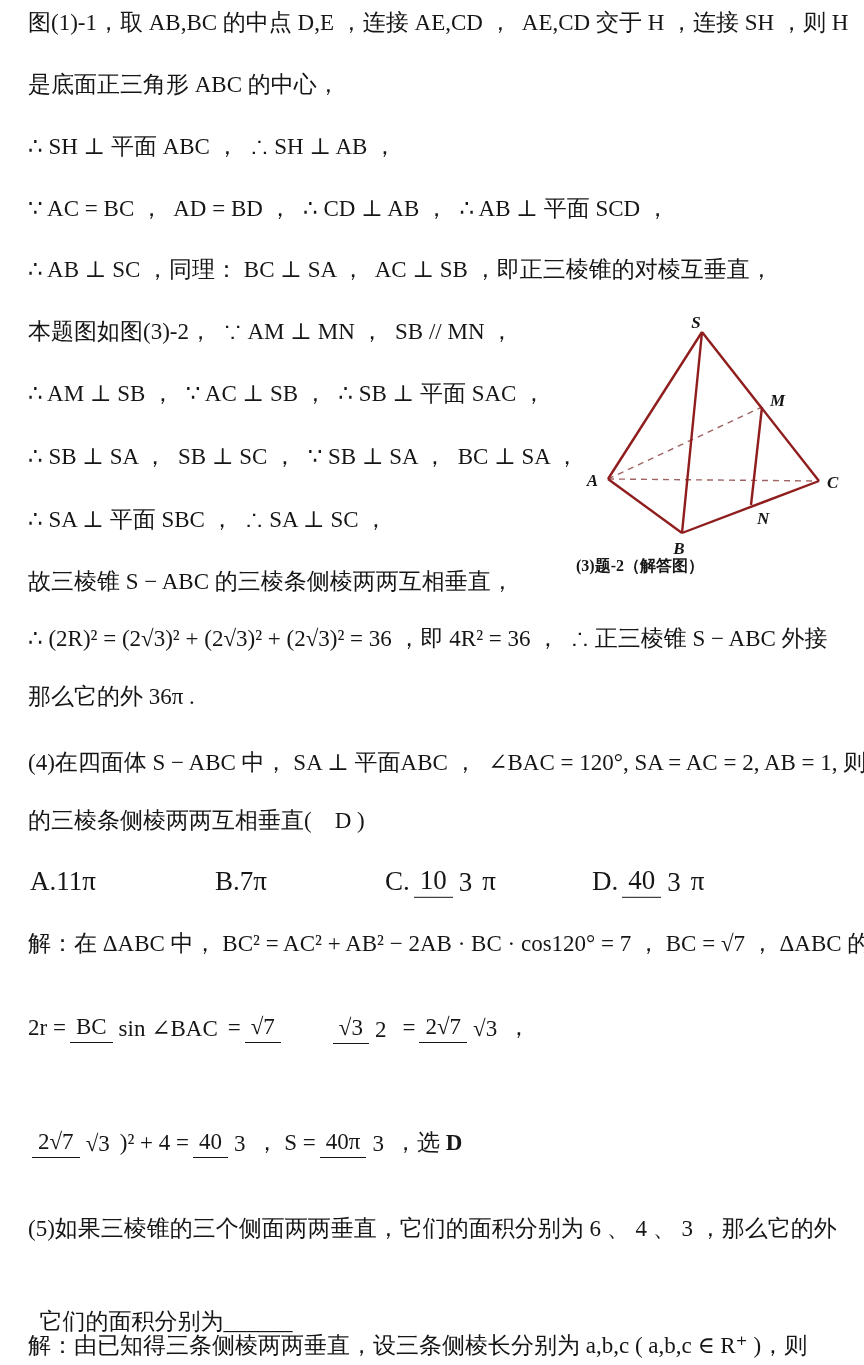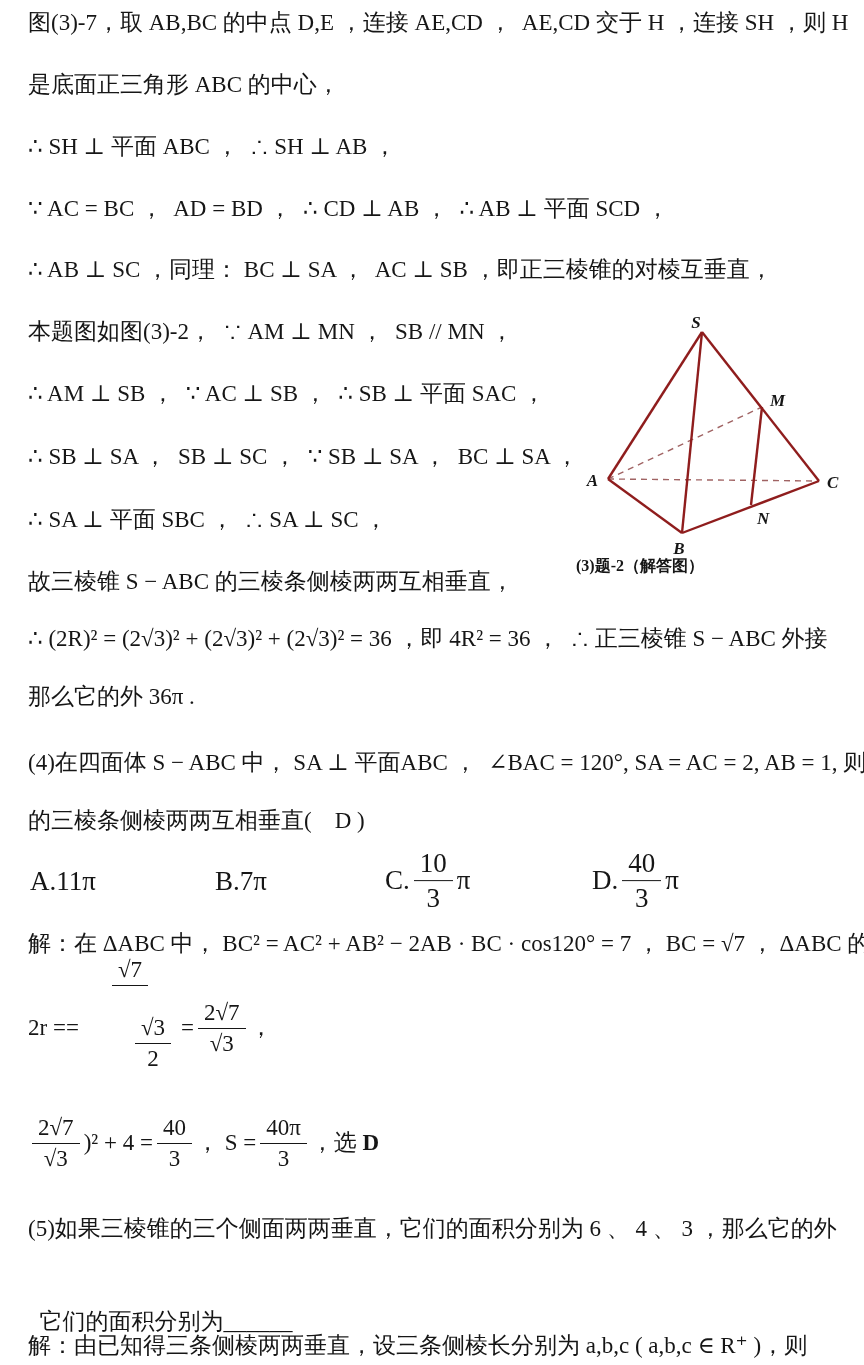--- a/index.html
+++ b/index.html
@@ -9,21 +9,21 @@
     font-family:"Liberation Serif","DejaVu Serif",serif;
     position:relative;overflow:hidden;
   }
   .tl{
     position:absolute;left:28px;
     font-size:23px;line-height:34px;
     white-space:pre;
   }
   .mrow{display:inline-flex;align-items:center;white-space:pre;}
   .frac{
-    display:inline-flex;flex-direction:column;align-items:center;
+    display:inline-flex;flex-direction:row;align-items:center;
     vertical-align:middle;margin:0 4px;line-height:1.2;
   }
   .frac .num{display:block;padding:0 6px 1px 6px;border-bottom:1.6px solid #161616;text-align:center;}
   .frac .den{display:block;padding:1px 6px 0 6px;text-align:center;}
   .frac .den .frac{margin:0;}
   .opts-row{position:absolute;left:0;top:845px;width:864px;height:72px;}
   .opt{position:absolute;top:50%;transform:translateY(-50%);display:inline-flex;align-items:center;font-size:27px;white-space:pre;}
   .flexline{display:flex;align-items:center;right:24px;}
   .spaced{letter-spacing:47px;}
   .answer-bold{font-weight:bold;}
@@ -32,21 +32,21 @@
   #figure-caption{
     position:absolute;left:576px;top:556px;width:288px;
     text-align:left;font-weight:bold;font-size:16px;
     font-family:"Liberation Serif","DejaVu Serif",serif;
   }
   svg .vlabel{font-style:italic;font-weight:bold;font-size:17px;fill:#161616;font-family:"Liberation Serif","DejaVu Serif",serif;}
 </style>
 </head>
 <body>
 
-<div class="tl" style="top:6px">图(3)-7，取 AB,BC 的中点 D,E ，连接 AE,CD ，  AE,CD 交于 H ，连接 SH ，则 H</div>
+<div class="tl" style="top:6px">图(1)-1，取 AB,BC 的中点 D,E ，连接 AE,CD ，  AE,CD 交于 H ，连接 SH ，则 H</div>
 <div class="tl" style="top:68px">是底面正三角形 ABC 的中心，</div>
 <div class="tl" style="top:130px">∴ SH ⊥ 平面 ABC ，  ∴ SH ⊥ AB ，</div>
 <div class="tl" style="top:192px">∵ AC = BC ，  AD = BD ，  ∴ CD ⊥ AB ，  ∴ AB ⊥ 平面 SCD ，</div>
 <div class="tl" style="top:253px">∴ AB ⊥ SC ，同理： BC ⊥ SA ，  AC ⊥ SB ，即正三棱锥的对棱互垂直，</div>
 <div class="tl" style="top:315px">本题图如图(3)-2，  ∵ AM ⊥ MN ，  SB // MN ，</div>
 <div class="tl" style="top:377px">∴ AM ⊥ SB ，  ∵ AC ⊥ SB ，  ∴ SB ⊥ 平面 SAC ，</div>
 <div class="tl" style="top:440px">∴ SB ⊥ SA ，  SB ⊥ SC ，  ∵ SB ⊥ SA ，  BC ⊥ SA ，</div>
 <div class="tl" style="top:503px">∴ SA ⊥ 平面 SBC ，  ∴ SA ⊥ SC ，</div>
 <div class="tl" style="top:565px">故三棱锥 S − ABC 的三棱条侧棱两两互相垂直，</div>
 <div class="tl" style="top:622px">∴ (2R)² = (2√3)² + (2√3)² + (2√3)² = 36 ，即 4R² = 36 ，  ∴ 正三棱锥 S − ABC 外接</div>
@@ -97,20 +97,24 @@
     </span>
     <span>π</span>
   </span>
 </div>
 
 <div class="tl" style="top:927px">解：在 ΔABC 中， BC² = AC² + AB² − 2AB · BC · cos120° = 7 ， BC = √7 ， ΔABC 的</div>
 
 <div class="tl flexline" style="top:972px;height:112px">
   <span class="mrow">
     <span>2r =</span>
+    <span class="frac">
+      <span class="num">BC</span>
+      <span class="den">sin ∠BAC</span>
+    </span>
     <span>=</span>
     <span class="frac">
       <span class="num">√7</span>
       <span class="den">
         <span class="frac">
           <span class="num">√3</span>
           <span class="den">2</span>
         </span>
       </span>
     </span>

